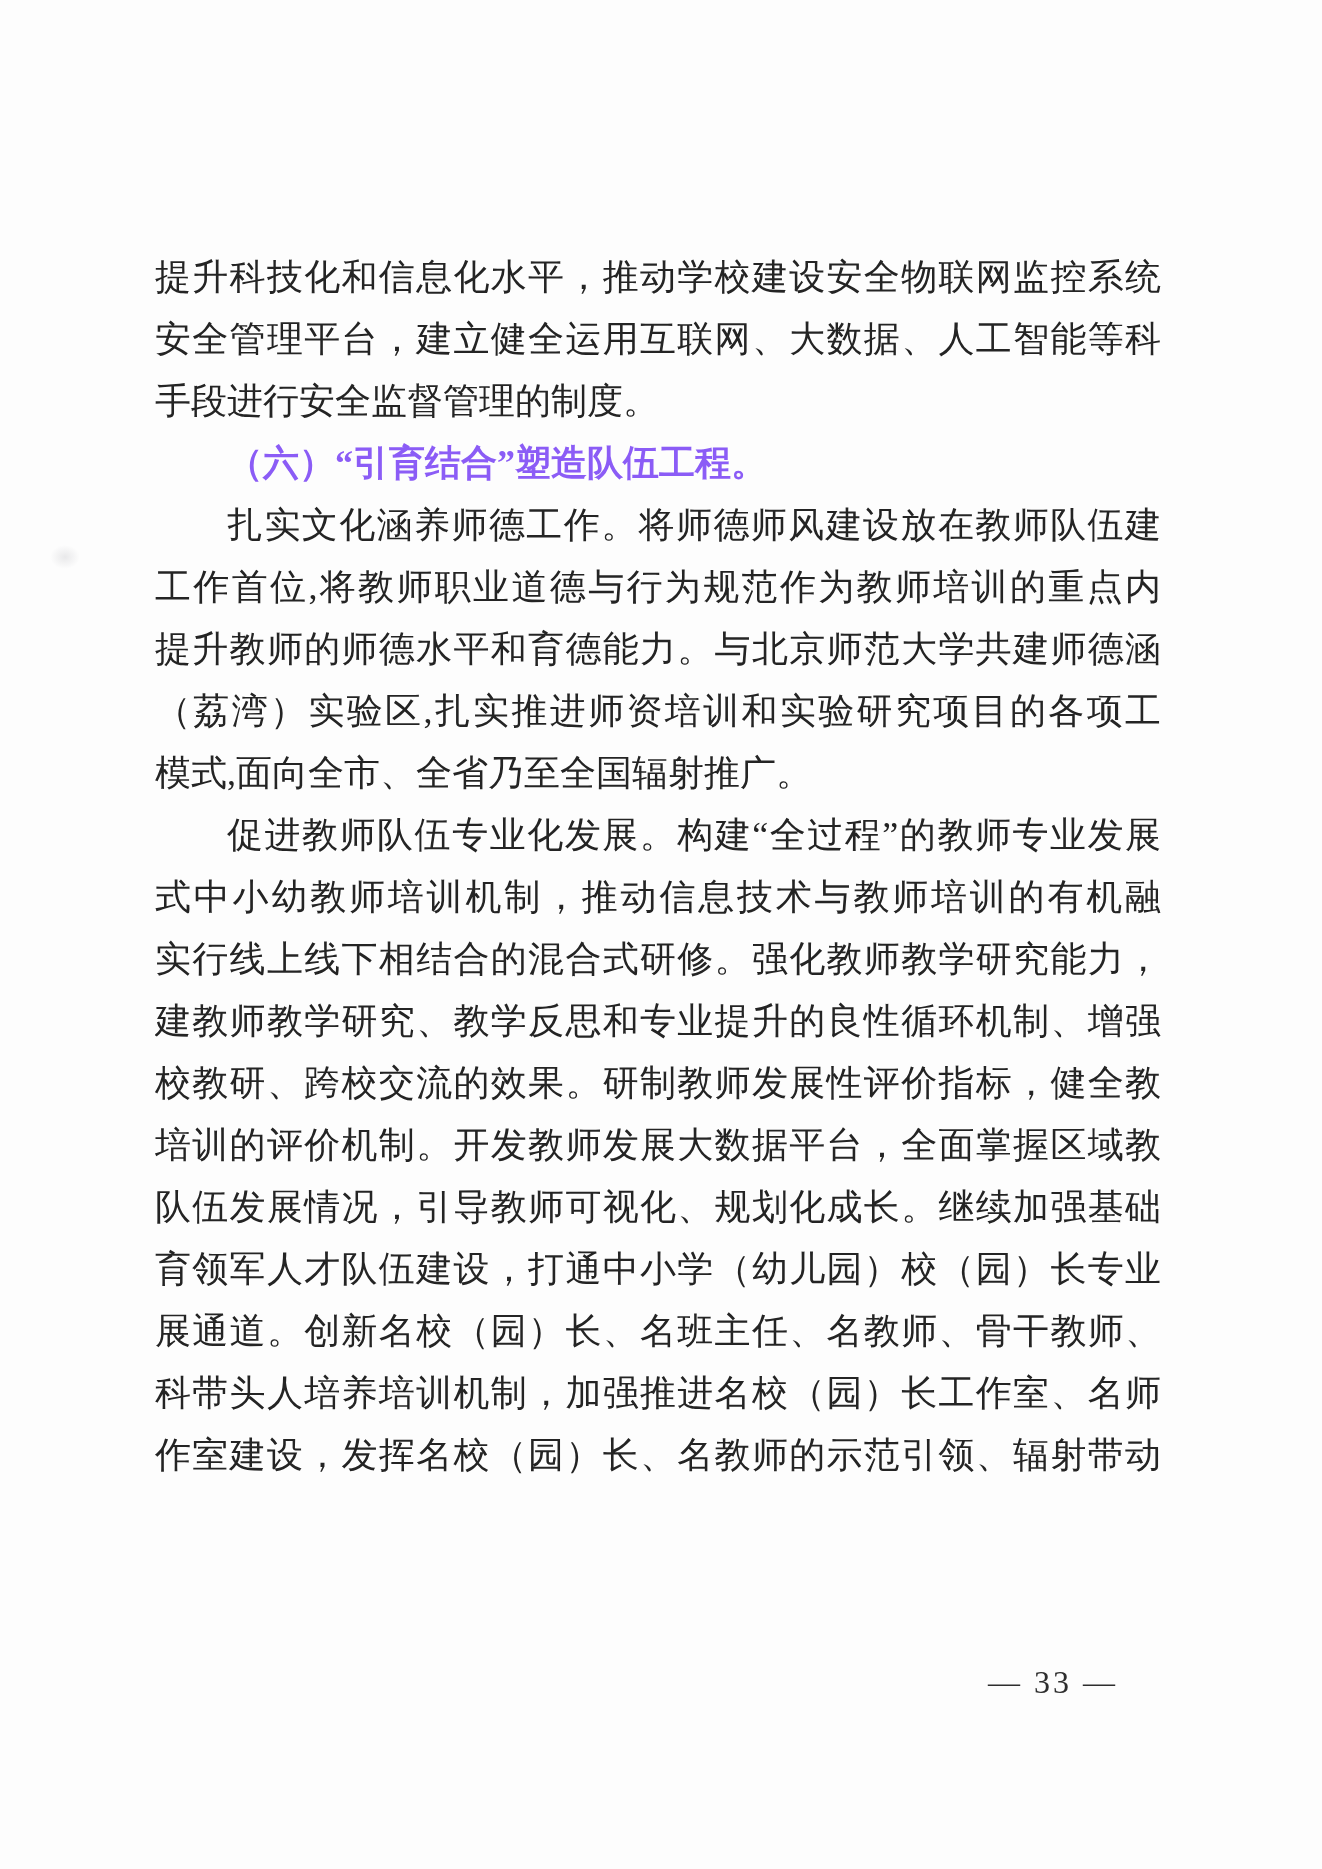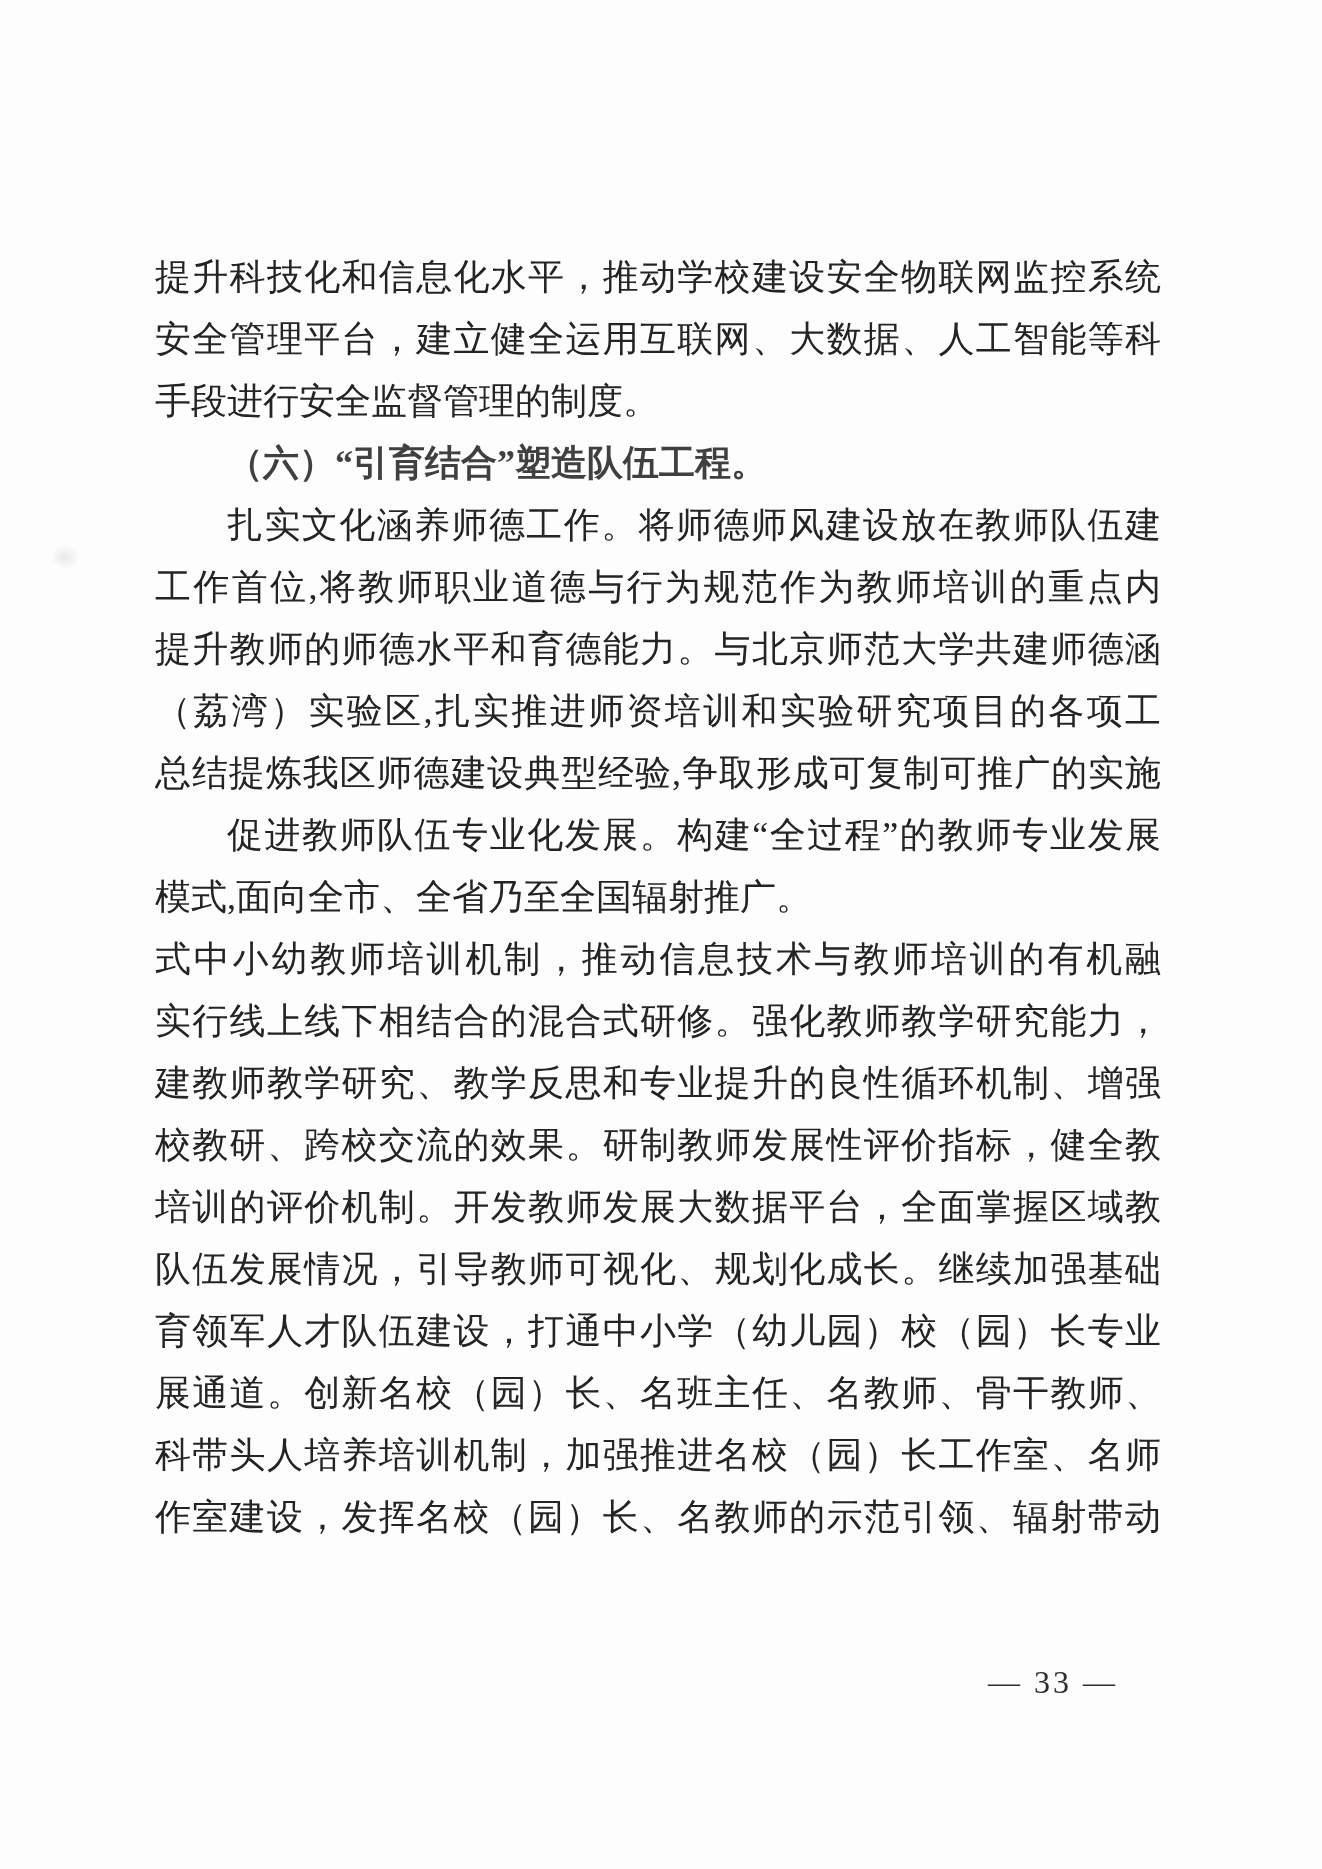--- a/index.html
+++ b/index.html
@@ -37,21 +37,21 @@
   .line.short {
     text-align: left;
     text-align-last: left;
     -moz-text-align-last: left;
   }
   .line.indent {
     text-indent: 72px;
   }
   .line.heading {
     font-weight: 700;
-    color: #404040;
+    color: #8b5cf6;
     font-family: Liberation Serif, serif;
   }
   .footer-pagenum {
     position: absolute;
     left: 988px;
     top: 1662px;
     font-size: 32px;
     line-height: 40px;
     color: #2e2e2e;
     letter-spacing: 3px;
@@ -79,24 +79,23 @@
     <p class="line">提升科技化和信息化水平，推动学校建设安全物联网监控系统和</p>
     <p class="line">安全管理平台，建立健全运用互联网、大数据、人工智能等科技</p>
     <p class="line short">手段进行安全监督管理的制度。</p>
 
     <p class="line heading indent short">（六）“引育结合”塑造队伍工程。</p>
 
     <p class="line indent">扎实文化涵养师德工作。将师德师风建设放在教师队伍建设</p>
     <p class="line">工作首位,将教师职业道德与行为规范作为教师培训的重点内容，</p>
     <p class="line">提升教师的师德水平和育德能力。与北京师范大学共建师德涵养</p>
     <p class="line">（荔湾）实验区,扎实推进师资培训和实验研究项目的各项工作，</p>
-    <p class="line">总结提炼我区师德建设典型经验,争取形成可复制可推广的实施</p>
+    <p class="line short">模式,面向全市、全省乃至全国辐射推广。</p>
+
     <p class="line indent">促进教师队伍专业化发展。构建“全过程”的教师专业发展</p>
-
-    <p class="line short">模式,面向全市、全省乃至全国辐射推广。</p>
     <p class="line">式中小幼教师培训机制，推动信息技术与教师培训的有机融合，</p>
     <p class="line">实行线上线下相结合的混合式研修。强化教师教学研究能力，构</p>
     <p class="line">建教师教学研究、教学反思和专业提升的良性循环机制、增强跨</p>
     <p class="line">校教研、跨校交流的效果。研制教师发展性评价指标，健全教师</p>
     <p class="line">培训的评价机制。开发教师发展大数据平台，全面掌握区域教师</p>
     <p class="line">队伍发展情况，引导教师可视化、规划化成长。继续加强基础教</p>
     <p class="line">育领军人才队伍建设，打通中小学（幼儿园）校（园）长专业发</p>
     <p class="line">展通道。创新名校（园）长、名班主任、名教师、骨干教师、学</p>
     <p class="line">科带头人培养培训机制，加强推进名校（园）长工作室、名师工</p>
     <p class="line">作室建设，发挥名校（园）长、名教师的示范引领、辐射带动作</p>

